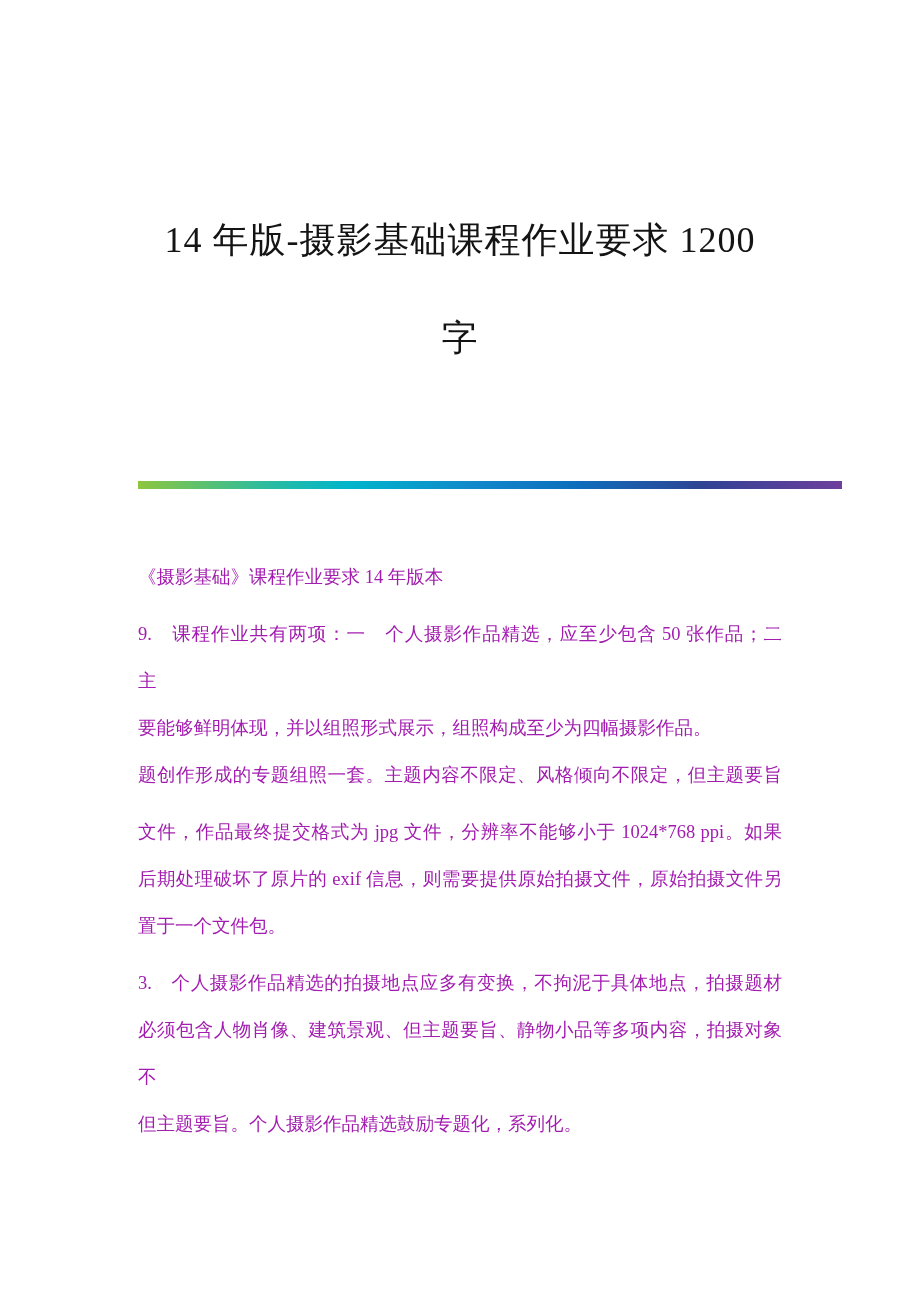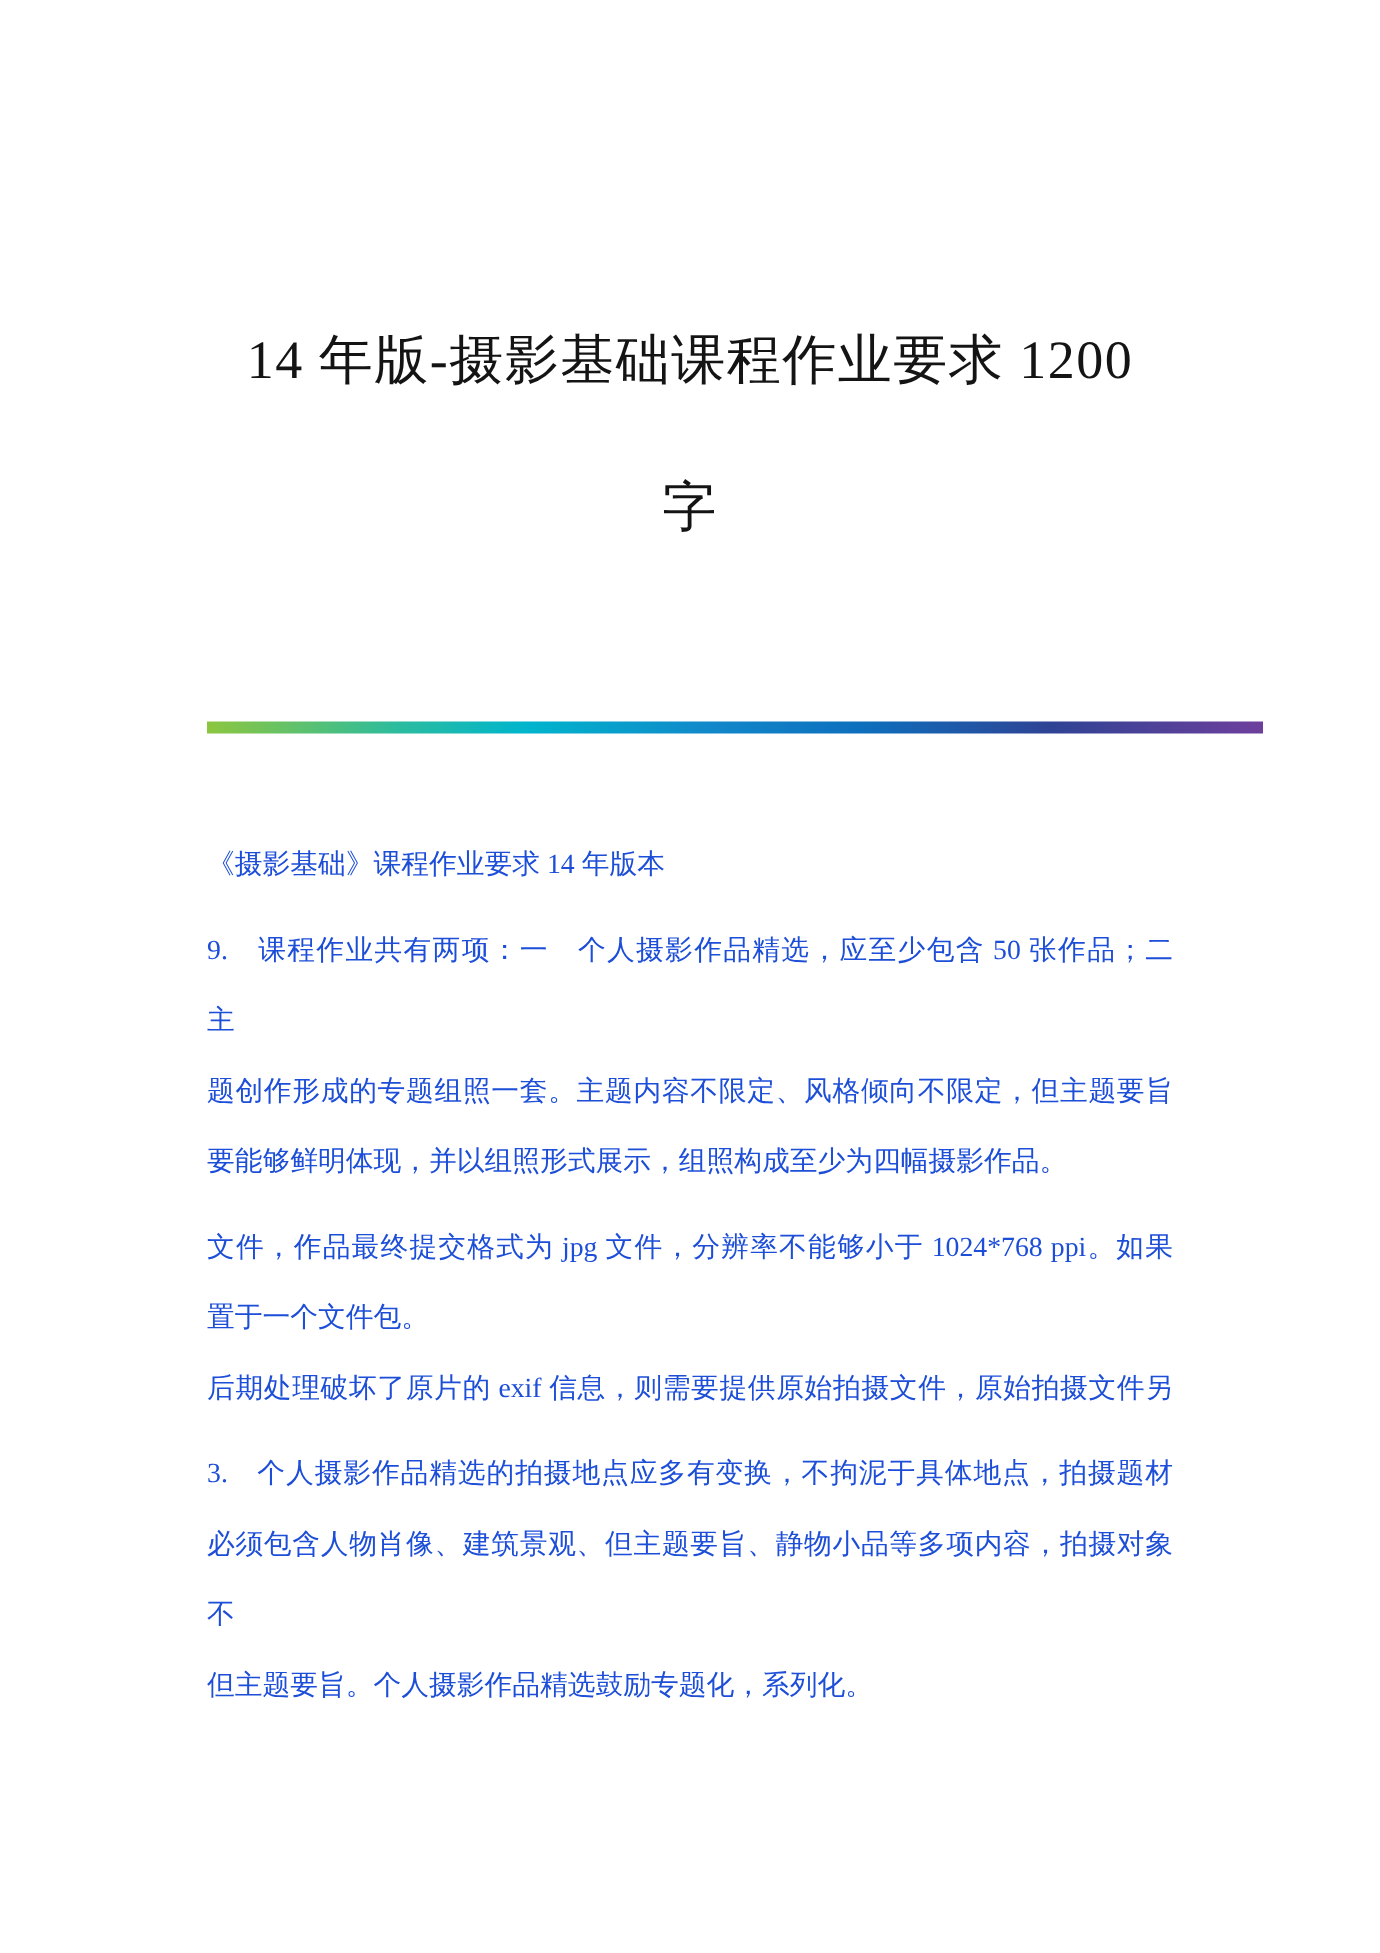--- a/index.html
+++ b/index.html
@@ -38,21 +38,21 @@
     width: 704px;
     height: 8px;
   }
   .doc-body {
     position: absolute;
     left: 138px;
     top: 554px;
     width: 644px;
     font-size: 18.5px;
     line-height: 47px;
-    color: #1d4ed8;
+    color: #a21caf;
   }
   .paragraph {
     margin: 0 0 10px 0;
   }
   .line {
     text-align: justify;
     text-align-last: justify;
   }
   .line.last {
     text-align: justify;
@@ -70,27 +70,27 @@
   </div>
 
   <div class="divider-bar" style="background: linear-gradient(90deg, rgb(141, 198, 63) 0%, rgb(44, 188, 158) 18%, rgb(0, 181, 204) 30%, rgb(18, 135, 202) 48%, rgb(13, 111, 189) 62%, rgb(47, 67, 148) 80%, rgb(110, 63, 157) 100%);"></div>
 
   <div class="doc-body">
       <div class="paragraph">
         <div class="line last">《摄影基础》课程作业要求 14 年版本</div>
       </div>
       <div class="paragraph">
         <div class="line">9.　课程作业共有两项：一　个人摄影作品精选，应至少包含 50 张作品；二　主</div>
+        <div class="line last">要能够鲜明体现，并以组照形式展示，组照构成至少为四幅摄影作品。</div>
         <div class="line">题创作形成的专题组照一套。主题内容不限定、风格倾向不限定，但主题要旨</div>
-        <div class="line last">要能够鲜明体现，并以组照形式展示，组照构成至少为四幅摄影作品。</div>
       </div>
       <div class="paragraph">
         <div class="line">文件，作品最终提交格式为 jpg 文件，分辨率不能够小于 1024*768 ppi。如果</div>
+        <div class="line">后期处理破坏了原片的 exif 信息，则需要提供原始拍摄文件，原始拍摄文件另</div>
         <div class="line last">置于一个文件包。</div>
-        <div class="line">后期处理破坏了原片的 exif 信息，则需要提供原始拍摄文件，原始拍摄文件另</div>
       </div>
       <div class="paragraph">
         <div class="line">3.　个人摄影作品精选的拍摄地点应多有变换，不拘泥于具体地点，拍摄题材</div>
         <div class="line">必须包含人物肖像、建筑景观、但主题要旨、静物小品等多项内容，拍摄对象不</div>
         <div class="line last">但主题要旨。个人摄影作品精选鼓励专题化，系列化。</div>
       </div>
     </div>
 
 </div>
 

